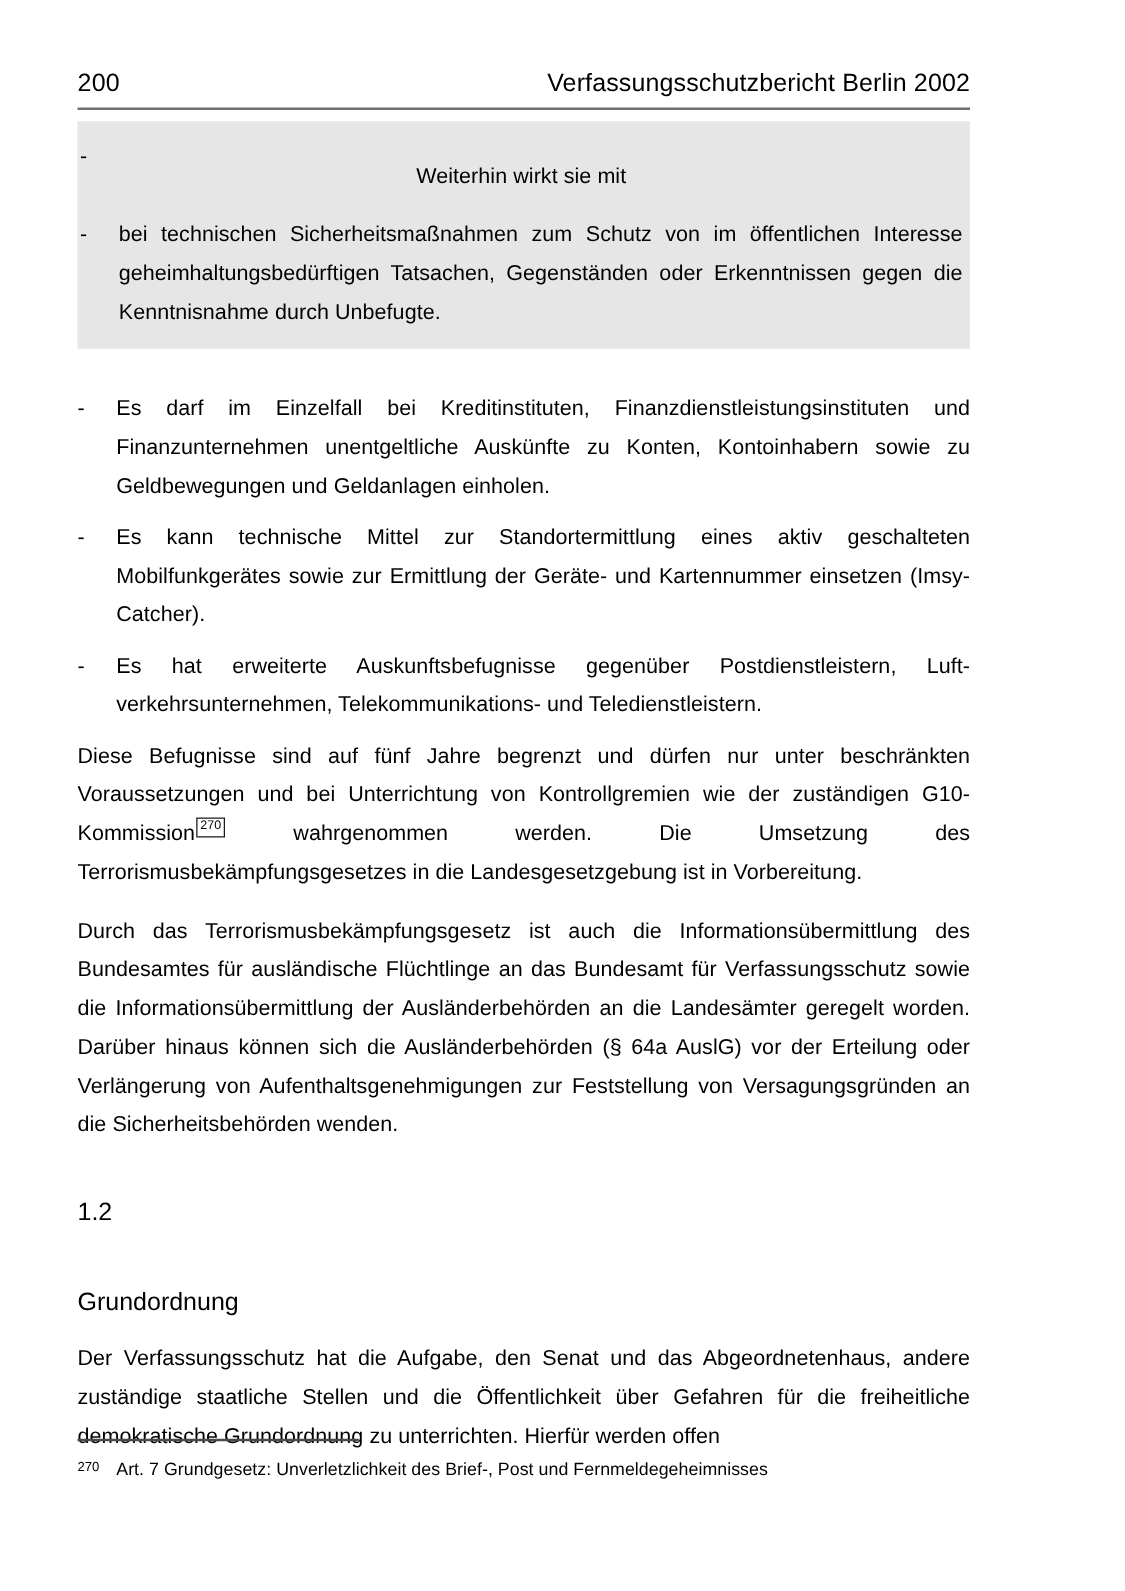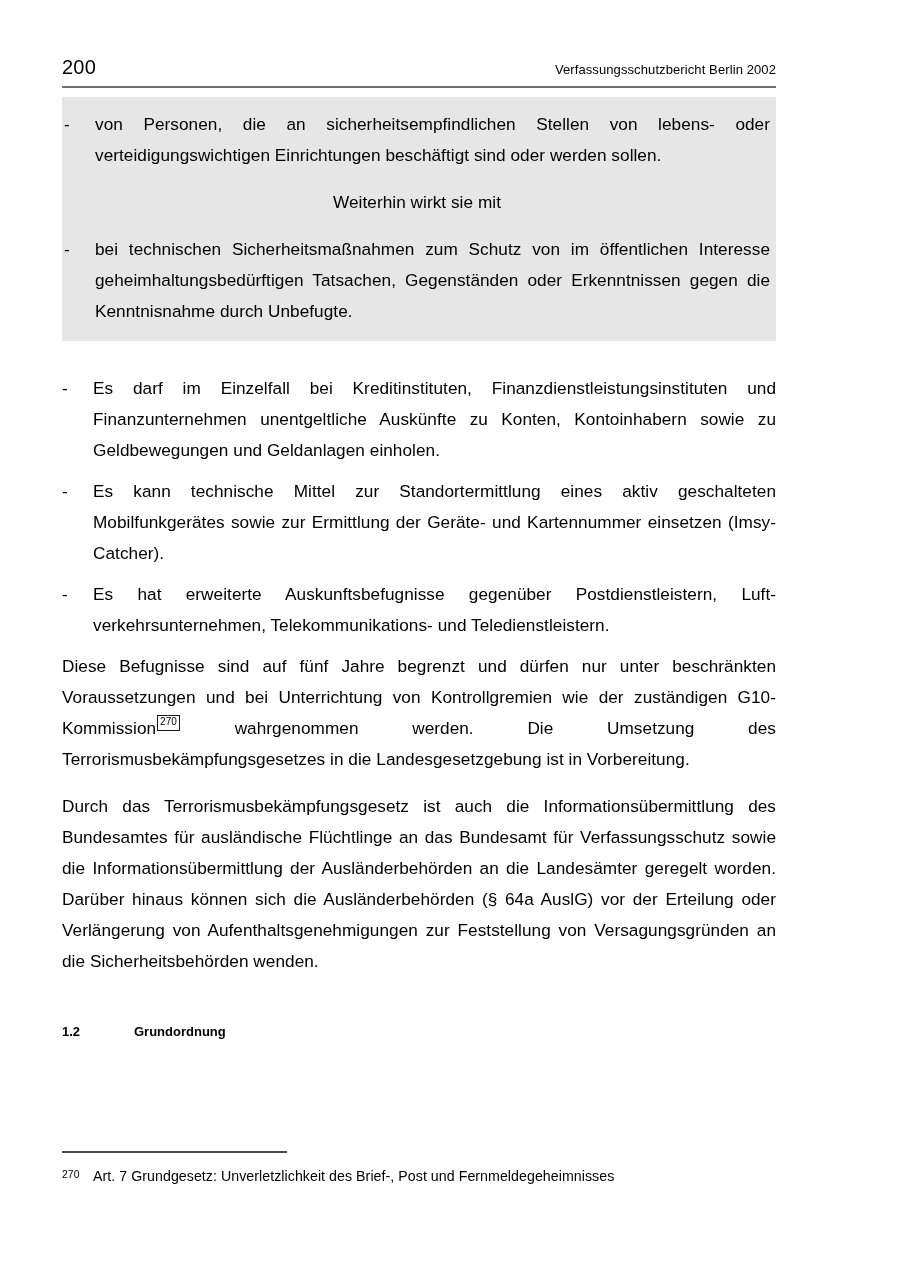--- a/index.html
+++ b/index.html
@@ -30,21 +30,21 @@
     align-items: baseline;
     justify-content: space-between;
     font-size: 19px;
     line-height: 23px;
   }
   .page-header .folio {
     font-size: 20px;
     letter-spacing: 0.2px;
   }
   .page-header .running-title {
-    font-size: 13px;
+    font-size: 20px;
     letter-spacing: 0.1px;
   }
   .header-rule {
     position: absolute;
     left: 62px;
     top: 86px;
     width: 714px;
     height: 2px;
     background: #6f6f6f;
   }
@@ -108,23 +108,24 @@
     border: 1px solid #1a1a1a;
     padding: 1px 2px 3px 2px;
     margin: 0 1px;
     position: relative;
     top: -2px;
   }
 
   
   .section-heading {
     display: flex;
-    font-weight: bold;
-    font-size: 13px;
+    font-weight: normal;
+    font-size: 20px;
     line-height: 26px;
+    flex-direction: column;
   }
   .section-heading .num {
     width: 72px;
     flex: 0 0 72px;
   }
 
   
   .footnote-rule {
     position: absolute;
     left: 62px;
@@ -164,21 +165,20 @@
     <span class="running-title">Verfassungsschutzbericht Berlin 2002</span>
   </div>
   <div class="header-rule"></div>
 
   <div class="content">
 
     <div class="shaded">
       <div class="inner">
         <p class="dash-item">
           <span class="dash">-</span>
-          <span>von Personen, die an sicherheitsempfindlichen Stellen von lebens- oder verteidigungswichtigen Einrichtungen beschäftigt sind oder werden sollen.</span>
         </p>
         <div class="gap-m"></div>
         <p class="noj">Weiterhin wirkt sie mit</p>
         <div class="gap-m"></div>
         <p class="dash-item">
           <span class="dash">-</span>
           <span>bei technischen Sicherheitsmaßnahmen zum Schutz von im öffentlichen Interesse geheimhaltungsbedürftigen Tatsachen, Gegenständen oder Er­kenntnissen gegen die Kenntnisnahme durch Unbefugte.</span>
         </p>
       </div>
     </div>
@@ -213,20 +213,21 @@
 
     <div class="gap-xxl"></div>
 
     <div class="section-heading">
       <span class="num">1.2</span>
       <span>Grundordnung</span>
     </div>
 
     <div class="gap-m"></div>
 
+    <p>Der Verfassungsschutz hat die Aufgabe, den Senat und das Abgeordnetenhaus, andere zuständige staatliche Stellen und die Öffentlichkeit über Gefahren für die freiheitliche demokratische Grundordnung zu unterrichten. Hierfür werden offen</p>
 
   </div>
 
   <div class="footnote-rule"></div>
   <div class="footnote">
     <span class="fn-num">270</span>
     <span class="fn-text">Art. 7 Grundgesetz: Unverletzlichkeit des Brief-, Post und Fernmeldegeheimnisses</span>
   </div>
 
 </div>

